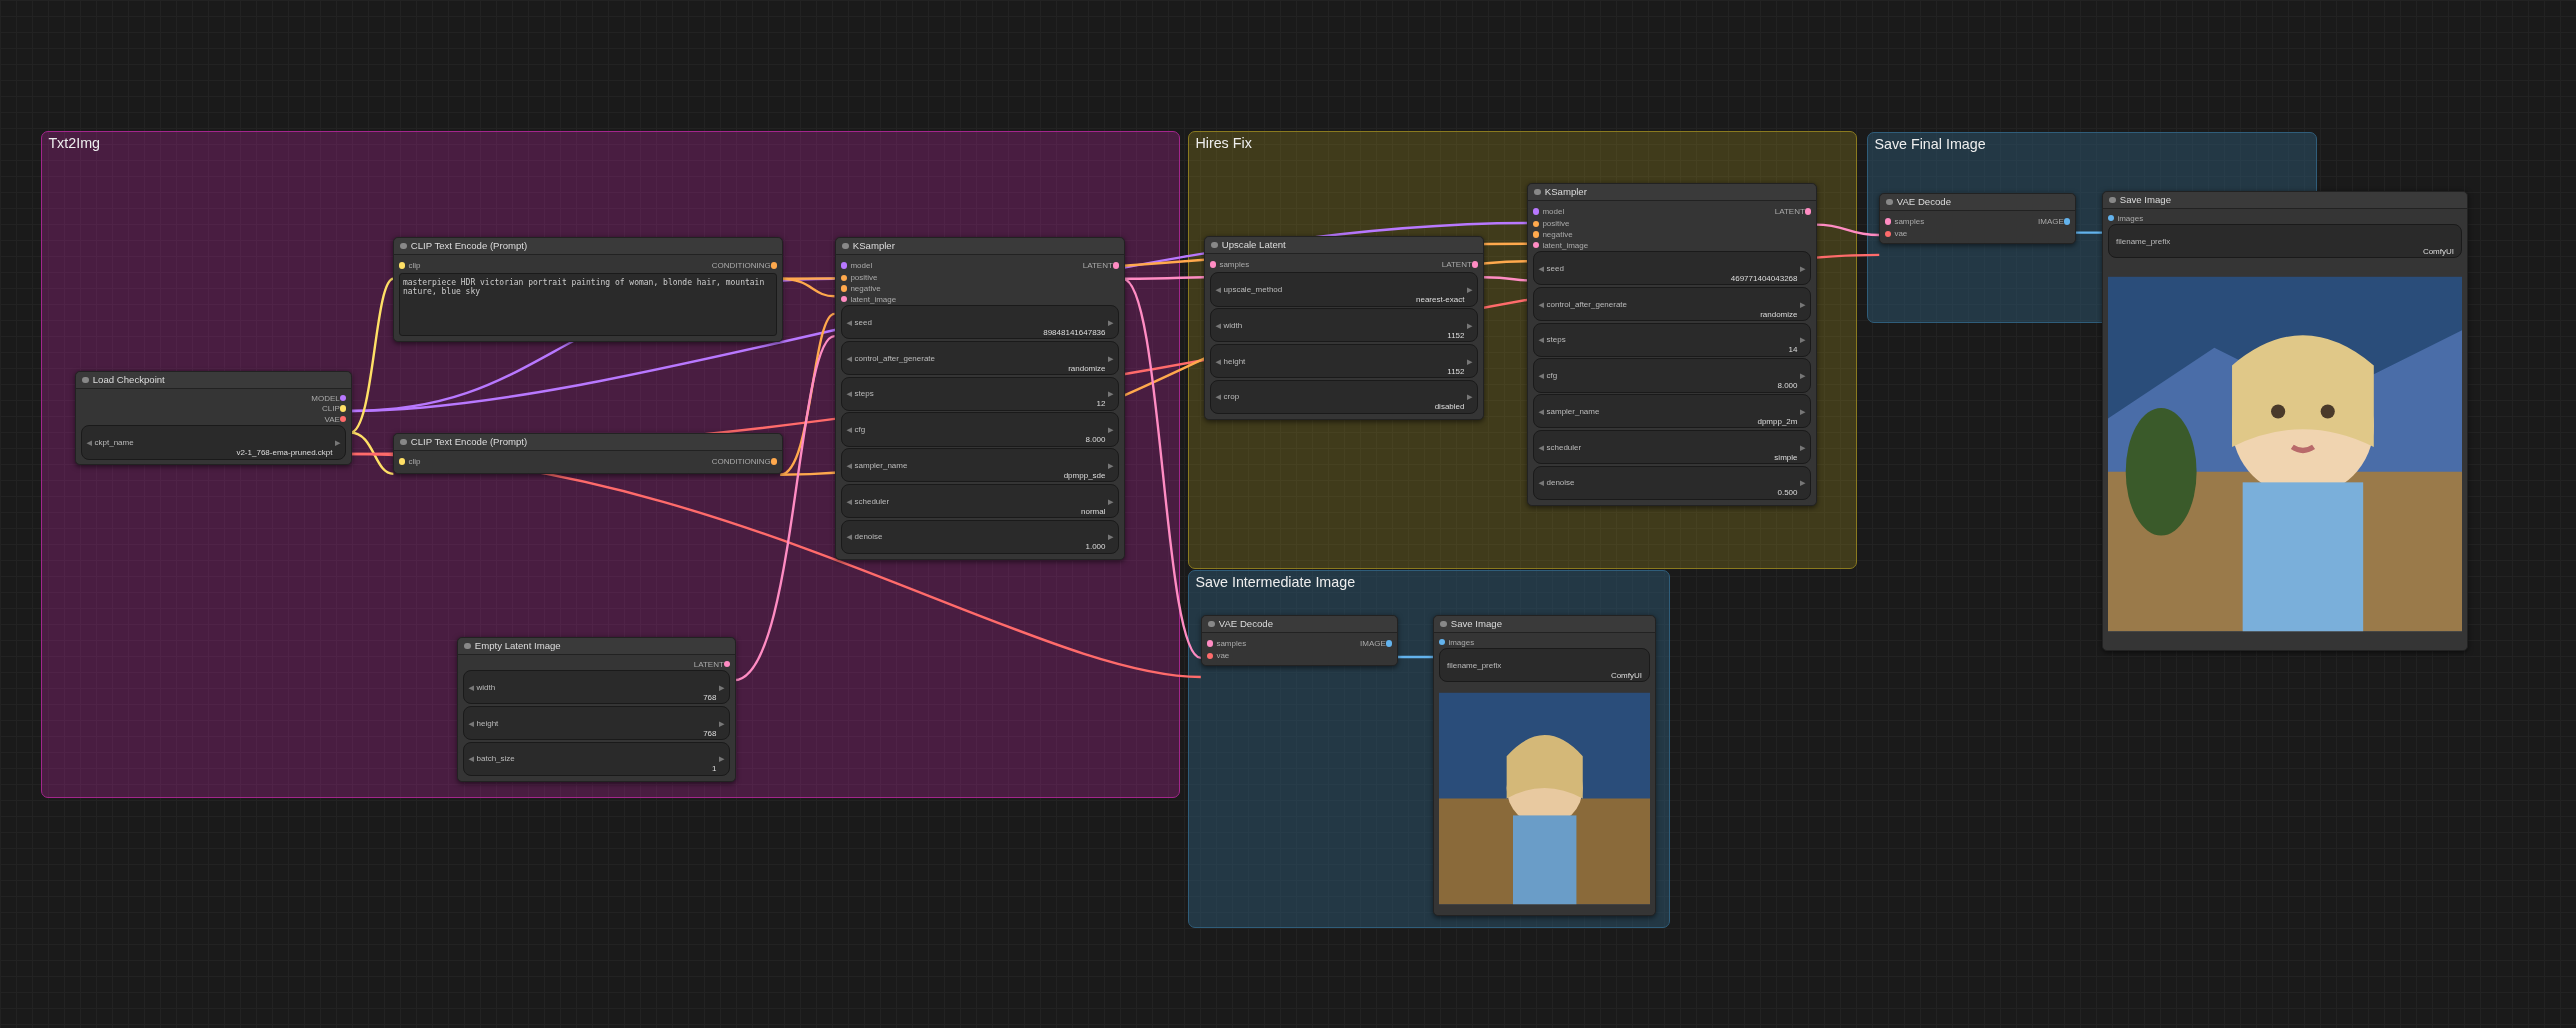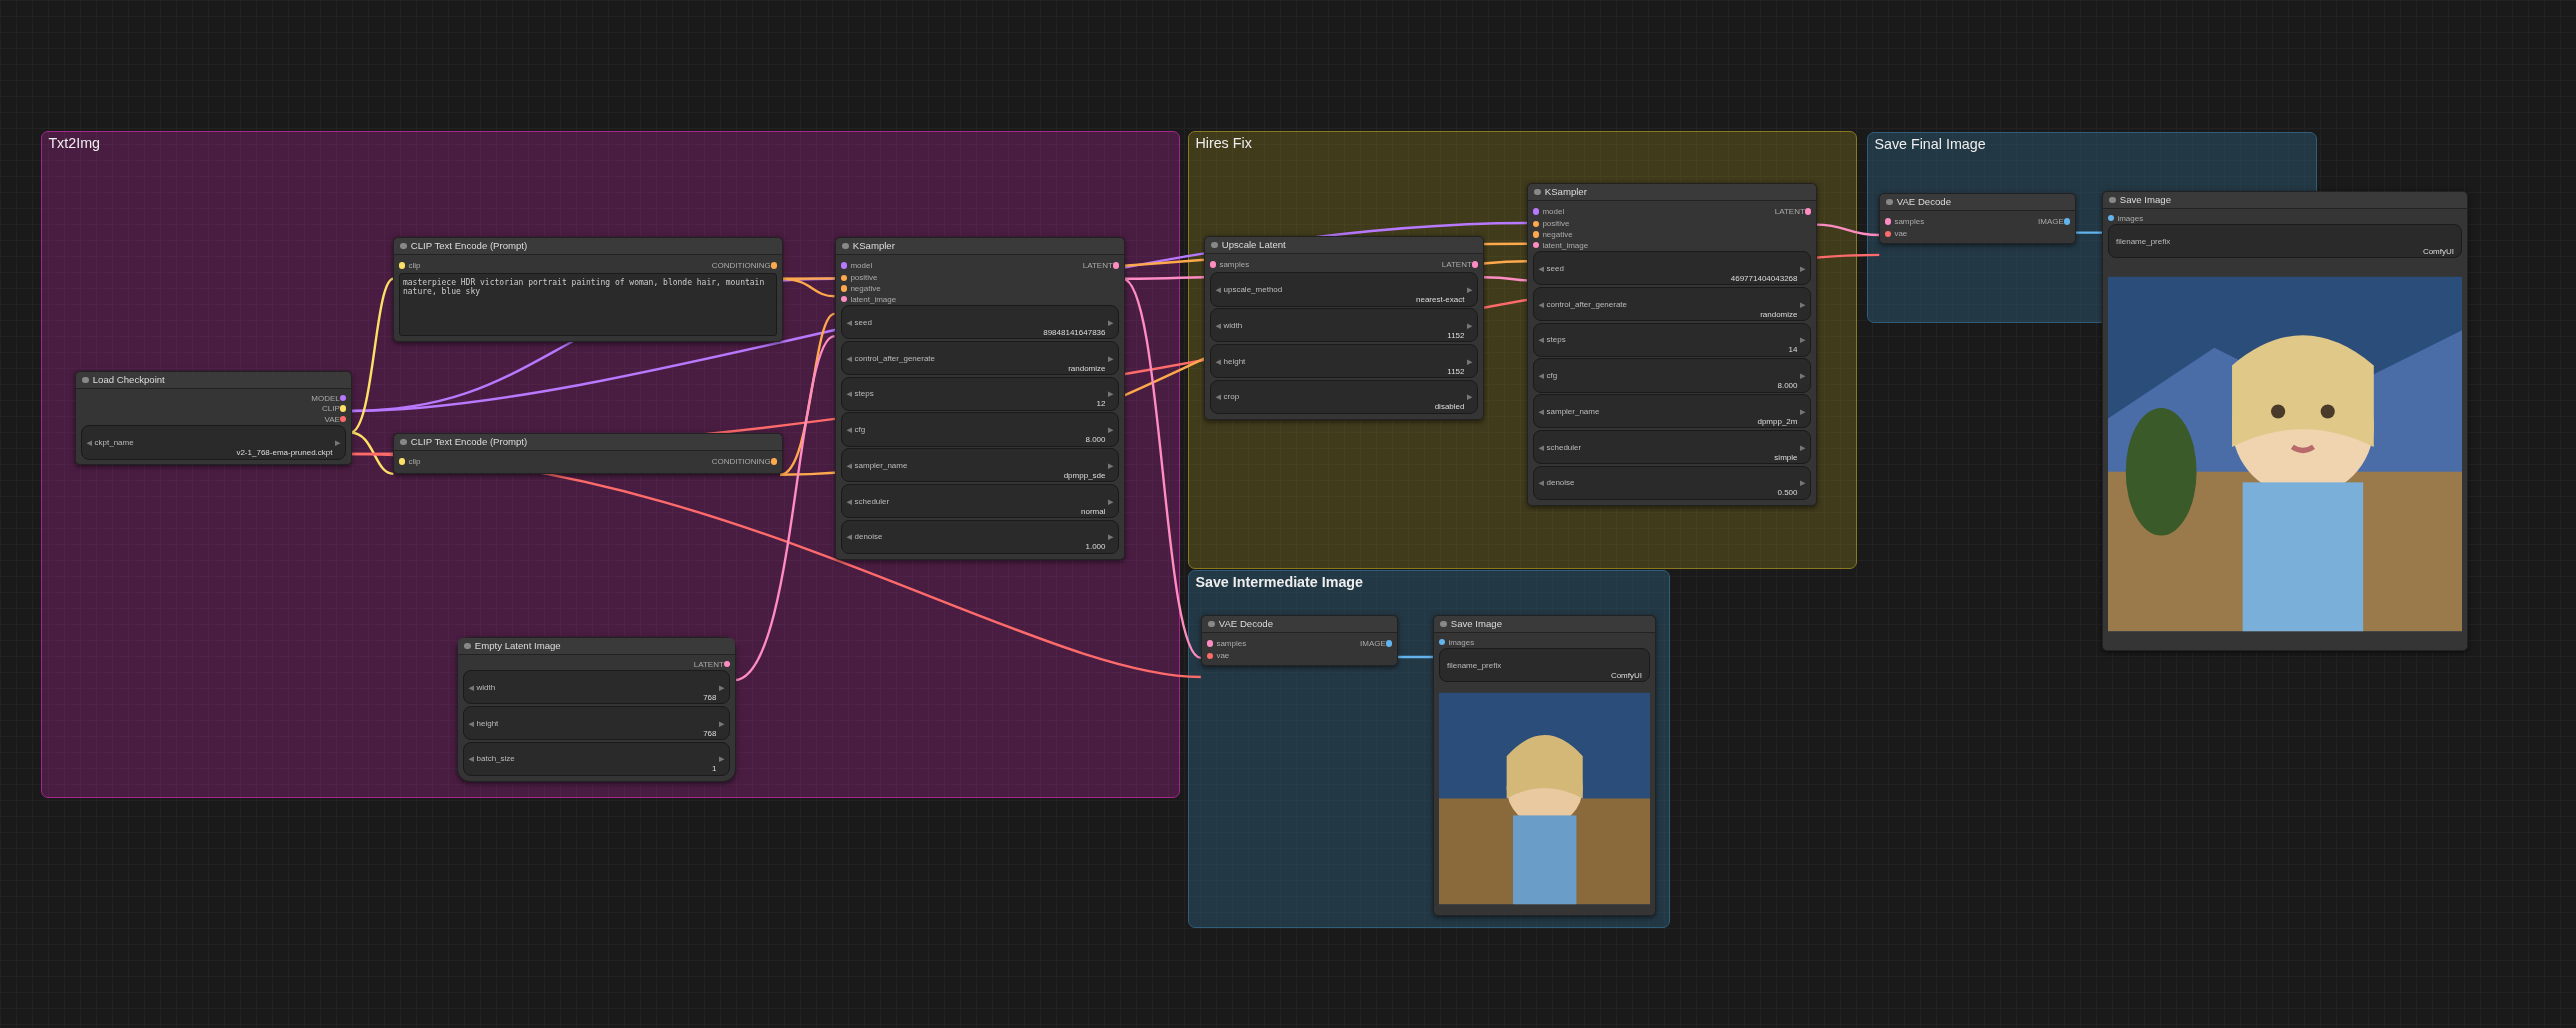--- a/index.html
+++ b/index.html
@@ -113,21 +113,21 @@
 </style>
 </head>
 <body>
 
 <div class="group" style="left:41px; top:131px; width:1139px; height:667px; background:rgba(163,38,140,0.35); border:0.8px solid #a3268c;">
   <div class="group-label">Txt2Img</div>
 </div>
 <div class="group" style="left:1188px; top:131px; width:669px; height:438px; background:rgba(138,122,31,0.35); border:0.8px solid #8a7a1f;">
   <div class="group-label">Hires Fix</div>
 </div>
-<div class="group" style="left:1188px; top:570px; width:482px; height:358px; background:rgba(47,93,122,0.45); border:0.8px solid #2f5d7a;font-weight:bold;">
+<div class="group" style="left:1188px; top:570px; width:482px; height:358px; background:rgba(47,93,122,0.45); border:0.8px solid #2f5d7a;">
   <div class="group-label">Save Intermediate Image</div>
 </div>
 <div class="group" style="left:1867px; top:132px; width:450px; height:191px; background:rgba(47,93,122,0.45); border:0.8px solid #2f5d7a;">
   <div class="group-label">Save Final Image</div>
 </div>
 
 <svg class="edges" viewBox="0 0 3235 1292" width="2576" height="1029">
 
   <path d="M440,516 C700,516 700,350 1048,350" stroke="#b878ff" stroke-width="3" fill="none"></path>
   <path d="M440,516 C800,516 1400,280 1918,280" stroke="#b878ff" stroke-width="3" fill="none"></path>
@@ -218,21 +218,21 @@
           <span>clip</span>
         </div>
       <div class="row right">
           <span>CONDITIONING</span>
           <span class="port p-cond"></span>
         </div>
     </div>
   </div>
 </div>
 
-<div class="node" style="left:457px; top:637px; width:279px;border-radius:13px;">
+<div class="node" style="left:457px; top:637px; width:279px;">
   <div class="node-header">
     <span class="dot dot-gray"></span>
     <span>Empty Latent Image</span>
   </div>
   <div class="body">
     <div class="row right">
         <span>LATENT</span>
         <span class="port p-latent"></span>
       </div>
     <div class="widget">

